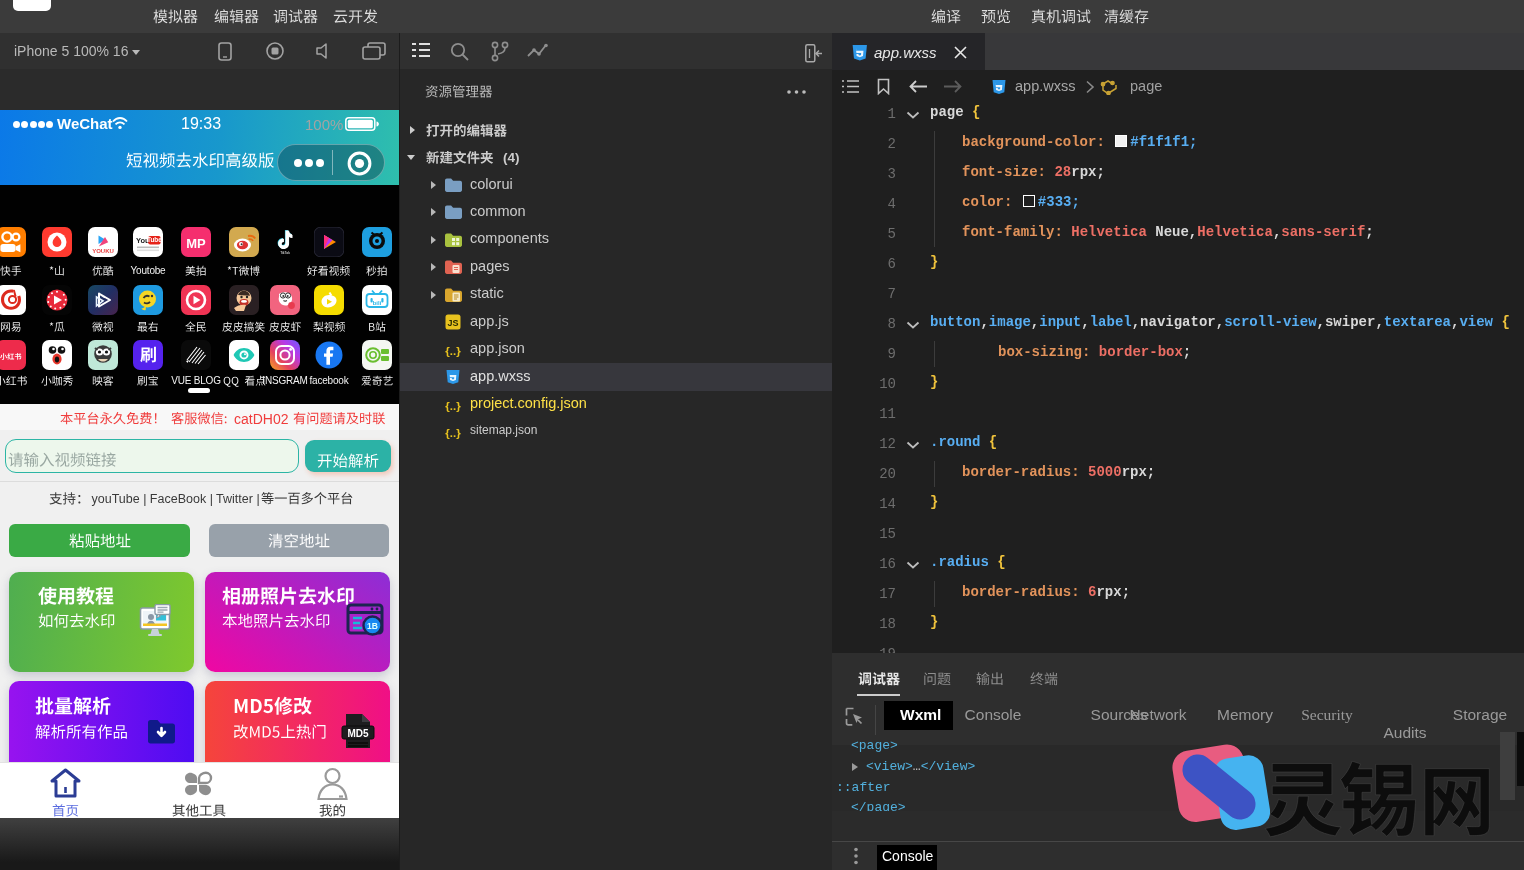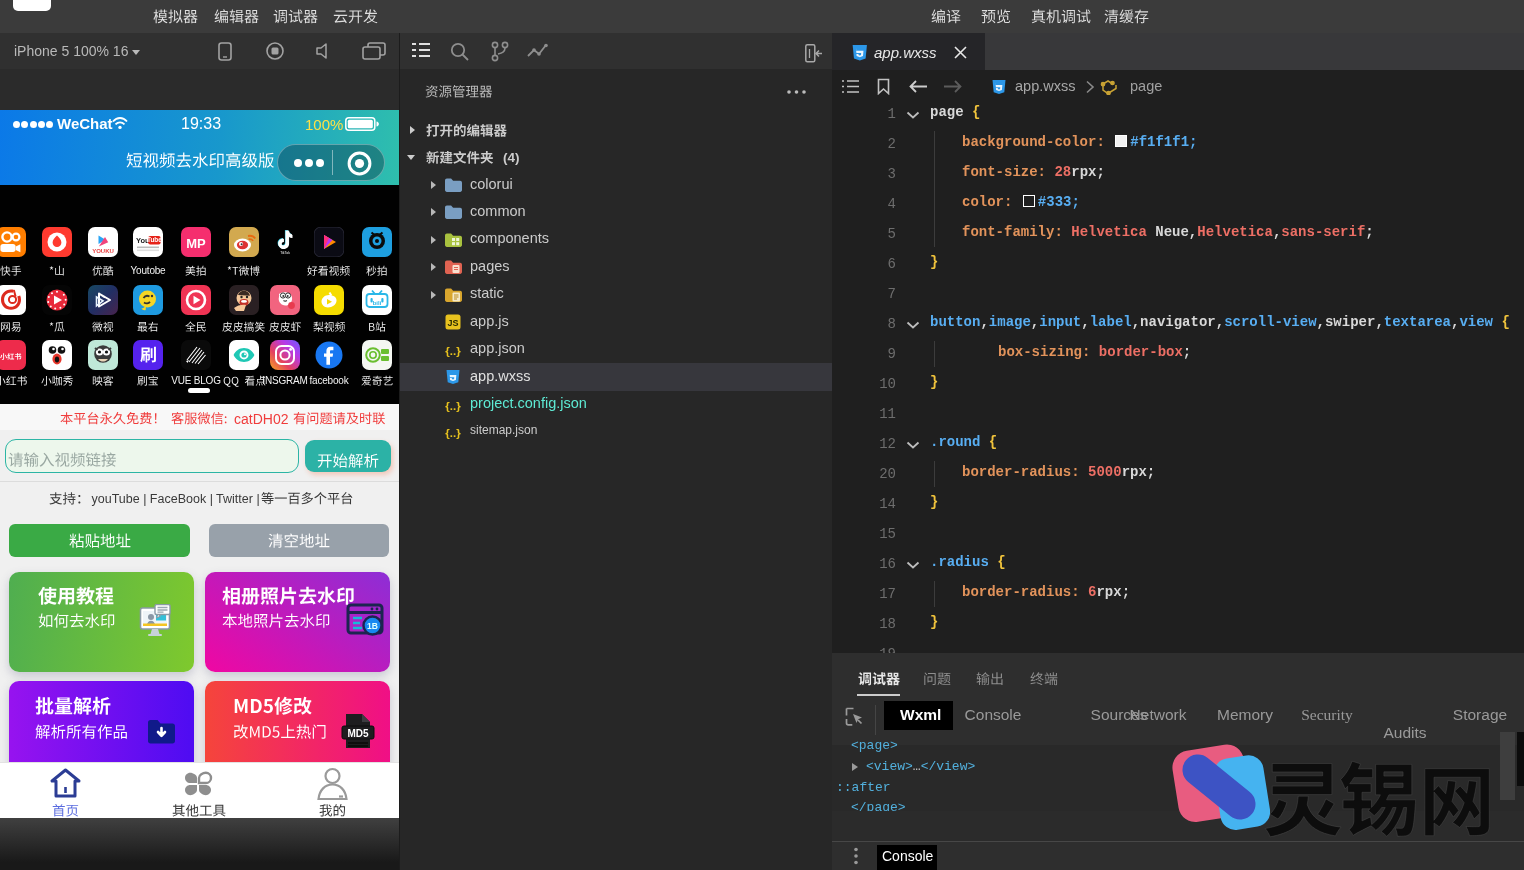--- a/index.html
+++ b/index.html
@@ -272,21 +272,21 @@
     <div style="position:absolute;left:29.6px;top:120.5px;width:7px;height:7px;border-radius:50%;background:#fff;"></div>
     <div style="position:absolute;left:37.9px;top:120.5px;width:7px;height:7px;border-radius:50%;background:#fff;"></div>
     <div style="position:absolute;left:46.2px;top:120.5px;width:7px;height:7px;border-radius:50%;background:#fff;"></div>
     <div style="position:absolute;left:57px;top:115px;font-size:15px;color:#fff;white-space:pre;font-weight:700;">WeChat</div>
     <svg style="position:absolute;left:111px;top:116px;" width="18" height="14" viewBox="0 0 18 14">
       <path d="M2 5.5C4 3.2 6.4 2 9 2s5 1.2 7 3.5" fill="none" stroke="#fff" stroke-width="1.8"></path>
       <path d="M4.5 8.3C5.8 7 7.3 6.3 9 6.3s3.2.7 4.5 2" fill="none" stroke="#fff" stroke-width="1.8"></path>
       <circle cx="9" cy="11.4" r="1.7" fill="#fff"></circle>
     </svg>
     <div style="position:absolute;left:181px;top:115px;font-size:16px;color:#fff;white-space:pre;">19:33</div>
-    <div style="position:absolute;left:305px;top:115.5px;font-size:15px;color:#fde047;white-space:pre;">100%</div>
+    <div style="position:absolute;left:305px;top:115.5px;font-size:15px;color:#a3a3a3;white-space:pre;">100%</div>
     <svg style="position:absolute;left:345px;top:117px;" width="35" height="14" viewBox="0 0 35 14">
       <rect x="0.8" y="0.8" width="29" height="12.4" rx="3" fill="none" stroke="#fff" stroke-width="1.5"></rect>
       <rect x="2.8" y="2.8" width="25" height="8.4" rx="1.5" fill="#fff"></rect>
       <path d="M31.5 4.5v5c1.6-.3 2.4-1.3 2.4-2.5s-.8-2.2-2.4-2.5z" fill="#fff"></path>
     </svg>
     <svg class="t" style="left:126.0px;top:150.0px" width="152" height="24">
       <g transform="translate(0,16.5) scale(0.01650,-0.01650)" fill="#ffffff">
         <use href="#g18" x="0"></use>
         <use href="#g19" x="1000"></use>
         <use href="#g20" x="2000"></use>
@@ -1068,21 +1068,21 @@
       <g transform="scale(1.0)">
         <path d="M1.5 1h13l-1.2 12.2L8 15l-5.3-1.8z" fill="#2c97e8"></path>
         <path d="M11.8 4.5H5l.2 2.2h6.4l-.5 5-3.1 1-3.1-1-.2-2.1h2l.1 1 1.2.4 1.3-.4.2-1.9H4.5L4 4.5h-.3" fill="#fff" opacity="0"></path>
         <path d="M11.5 4.2H4.6l.15 1.9h6.6l-.45 4.9-2.9 1-2.9-1-.2-2h1.9l.1 1 1.1.4 1.1-.4.15-1.8H4.9L4.5 4.2z" fill="#eaf6ff"></path>
       </g>
     </svg>
     <div style="position:absolute;left:470px;top:367.5px;font-size:14.5px;color:#e0e0e0;white-space:pre;">app.wxss</div>
     <svg style="position:absolute;left:444px;top:396.5px;" width="18" height="16" viewBox="0 0 18 16">
       <text x="9" y="12.5" font-size="11.5" font-weight="bold" fill="#e8c21e" text-anchor="middle" font-family="Liberation Sans">{..}</text>
     </svg>
-    <div style="position:absolute;left:470px;top:395.0px;font-size:14.5px;color:#5eead4;white-space:pre;">project.config.json</div>
+    <div style="position:absolute;left:470px;top:395.0px;font-size:14.5px;color:#fde047;white-space:pre;">project.config.json</div>
     <svg style="position:absolute;left:444px;top:424px;" width="18" height="16" viewBox="0 0 18 16">
       <text x="9" y="12.5" font-size="11.5" font-weight="bold" fill="#e8c21e" text-anchor="middle" font-family="Liberation Sans">{..}</text>
     </svg>
     <div style="position:absolute;left:470px;top:422.5px;font-size:12px;color:#cccccc;white-space:pre;">sitemap.json</div>
     <div style="position:absolute;left:832px;top:33px;width:692px;height:37px;background:#38383a;"></div>
     <div style="position:absolute;left:832px;top:33px;width:153px;height:37px;background:#252528;"></div>
     <svg style="position:absolute;left:851px;top:44.2px;" width="17.6" height="17.6" viewBox="0 0 17.6 17.6">
       <g transform="scale(1.1)">
         <path d="M1.5 1h13l-1.2 12.2L8 15l-5.3-1.8z" fill="#2c97e8"></path>
         <path d="M11.8 4.5H5l.2 2.2h6.4l-.5 5-3.1 1-3.1-1-.2-2.1h2l.1 1 1.2.4 1.3-.4.2-1.9H4.5L4 4.5h-.3" fill="#fff" opacity="0"></path>

